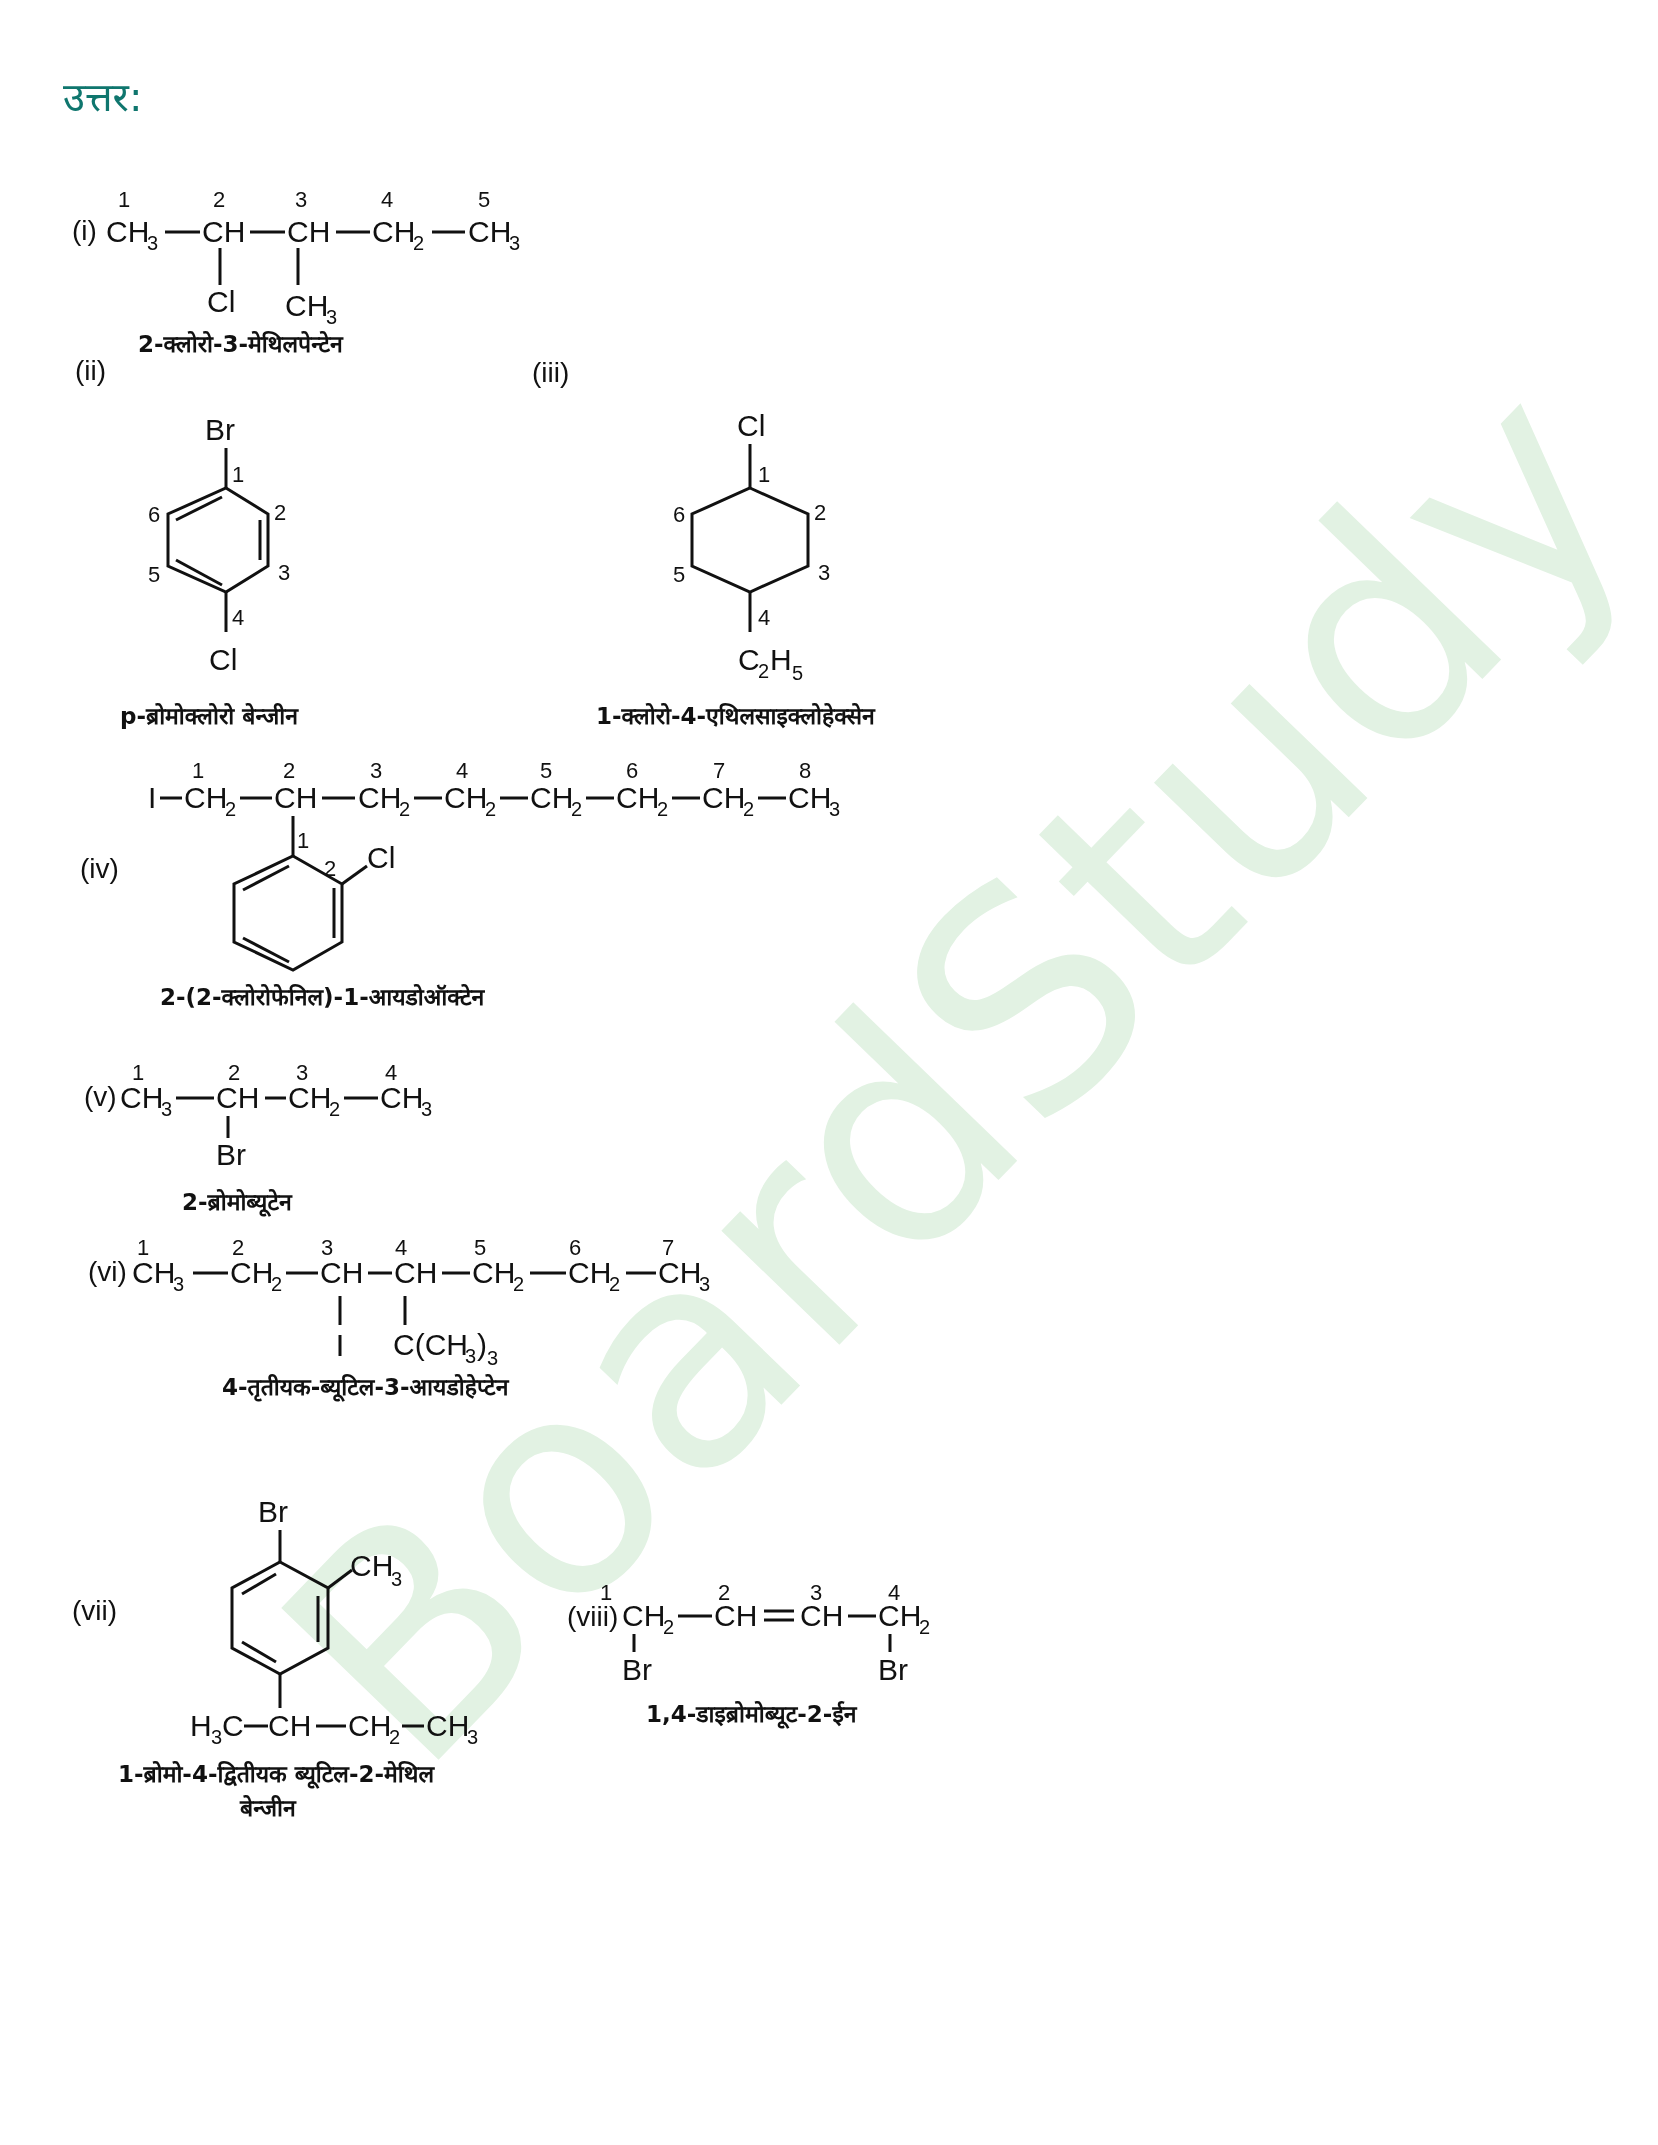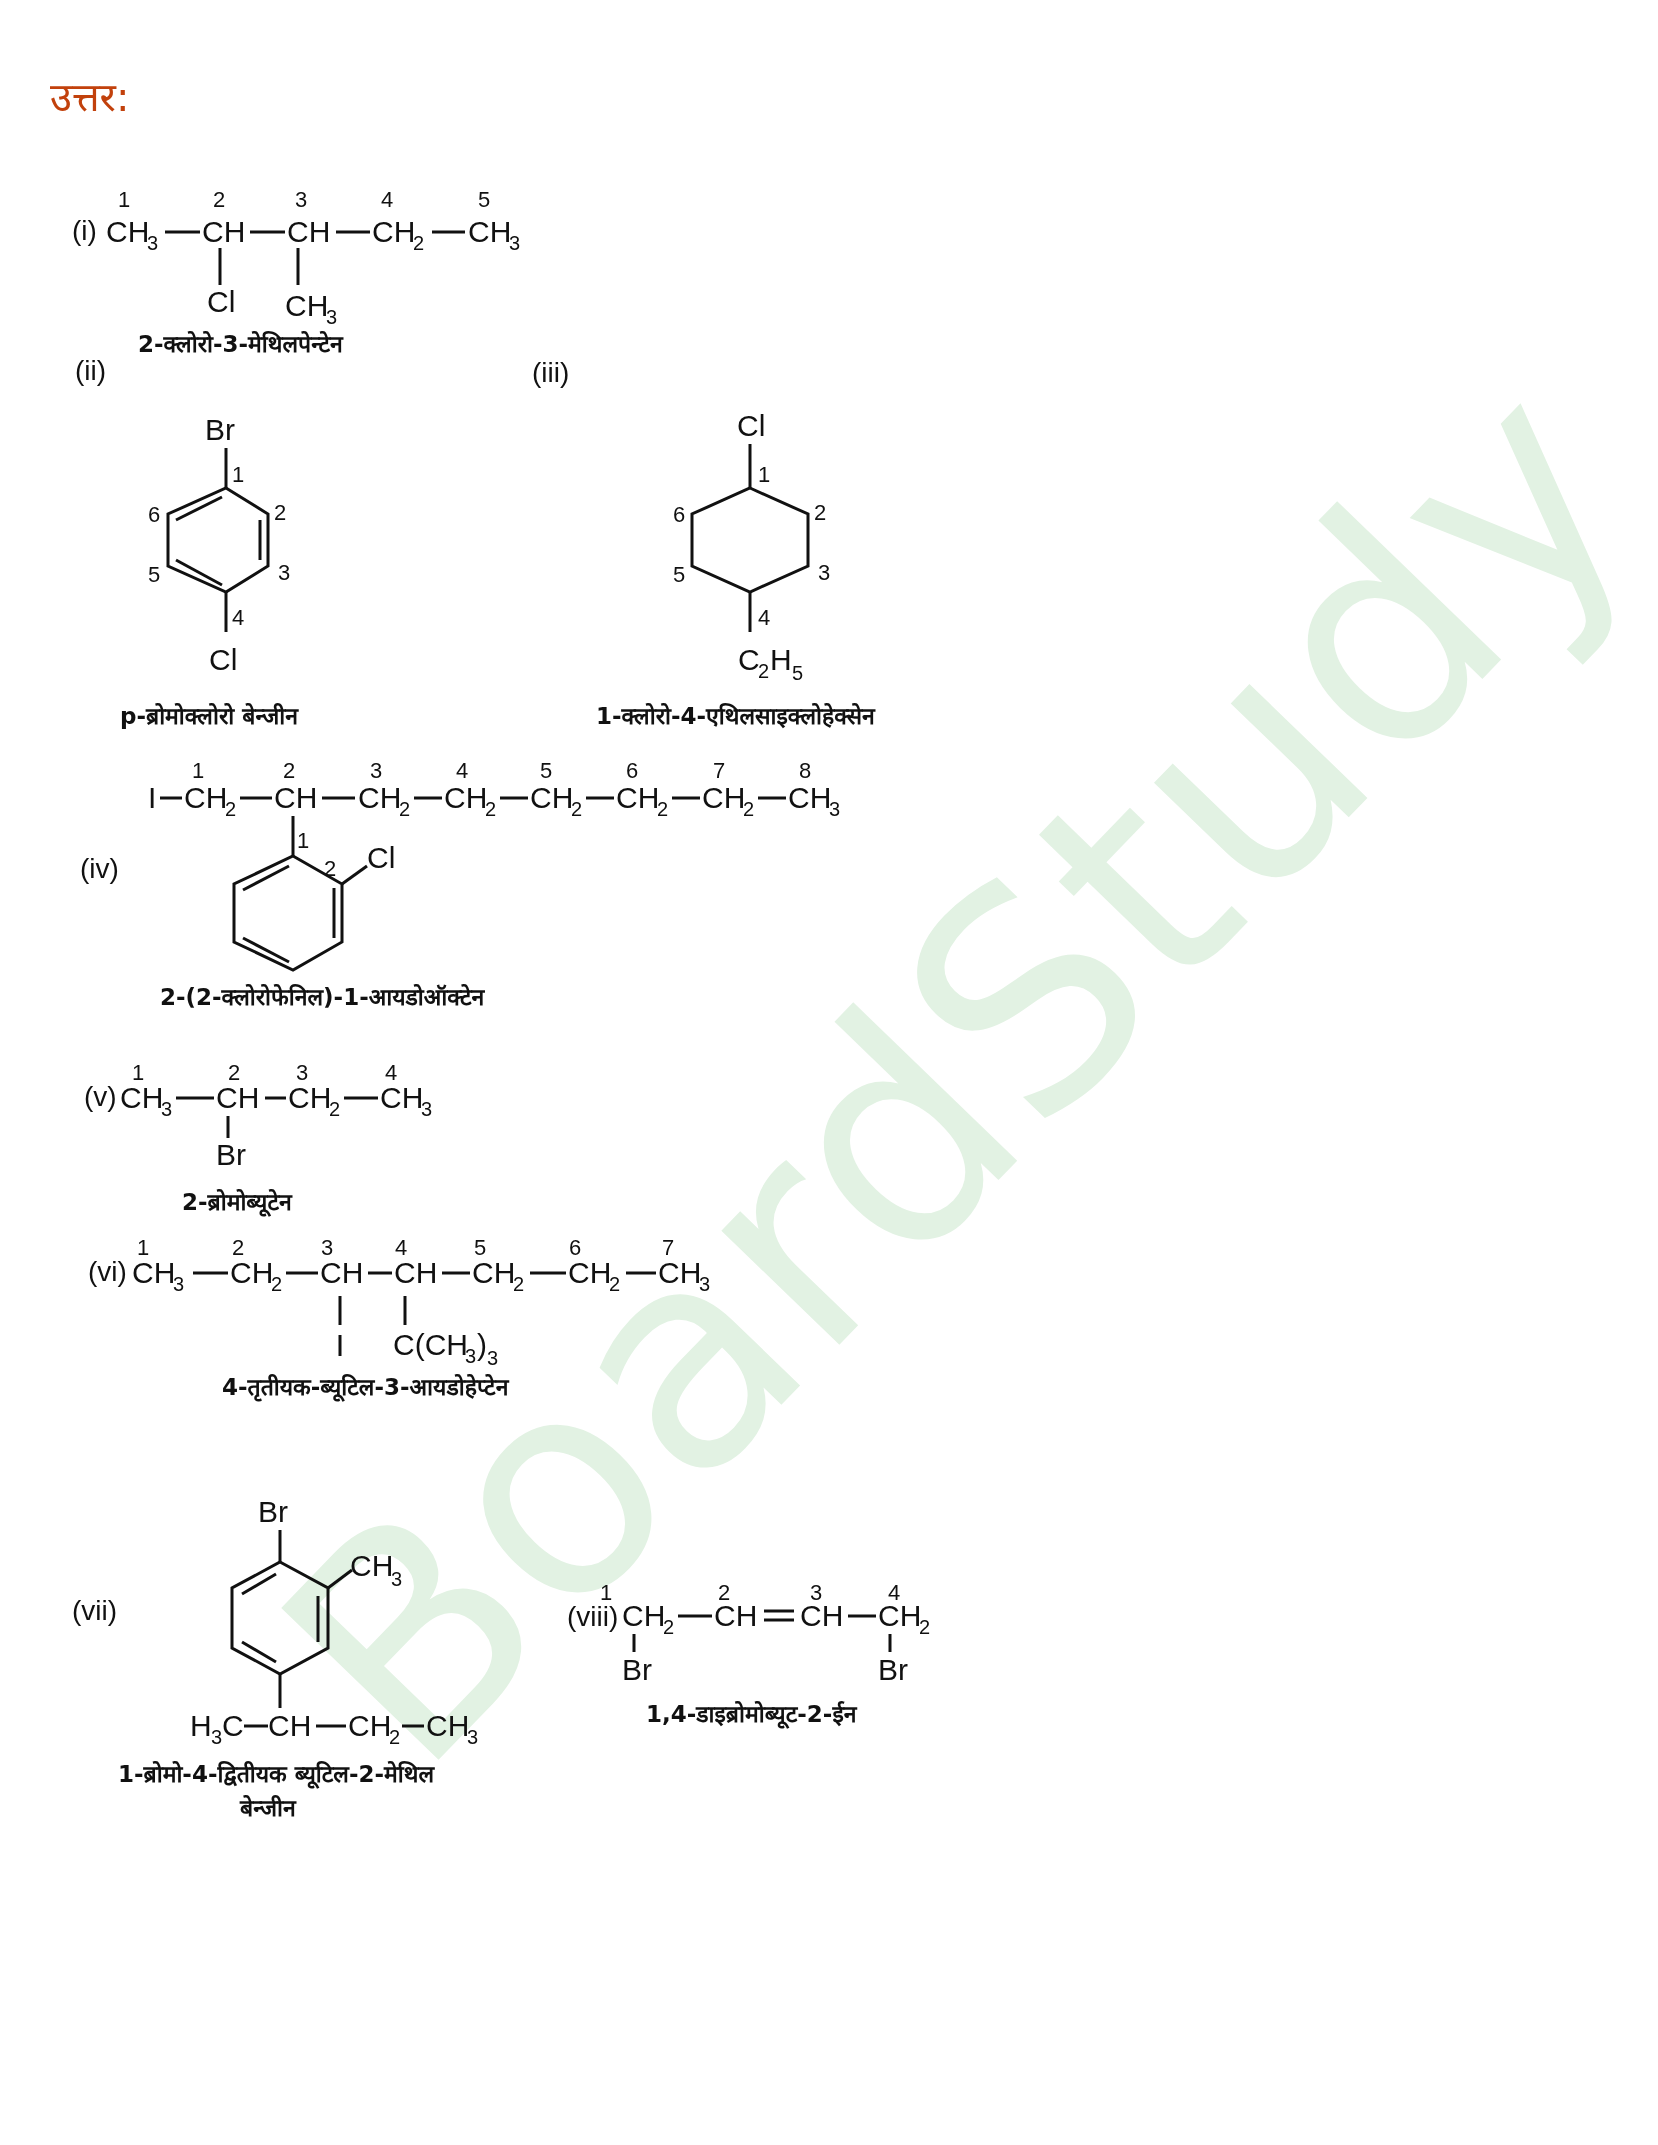--- a/index.html
+++ b/index.html
@@ -2,22 +2,22 @@
 <html><head>
 <meta charset="utf-8">
 <style>
   html, body { margin:0; padding:0; background:#ffffff; }
   body { width:1658px; height:2145px; position:relative; overflow:hidden;
          font-family:"Liberation Sans", sans-serif; color:#111; }
   .watermark { position:absolute; left:115px; top:1020px; width:1500px;
                transform:rotate(-46deg); transform-origin:center center;
                font-family:"DejaVu Sans", sans-serif; font-size:300px; color:#e2f2e3;
                white-space:nowrap; letter-spacing:2px; z-index:0; line-height:1; }
-  .heading { position:absolute; left:50px; top:68px; font-family:"DejaVu Sans", sans-serif;
-             font-size:40px; color:#c2410c; z-index:2; }
+  .heading { position:absolute; left:63px; top:68px; font-family:"DejaVu Sans", sans-serif;
+             font-size:40px; color:#0f766e; z-index:2; }
   svg.figure { position:absolute; left:0; top:0; z-index:1; }
   svg text { font-family:"Liberation Sans", sans-serif; fill:#111; }
   .lbl { font-size:28px; }
   .atom { font-size:30px; }
   .num { font-size:22px; }
   .sub { font-size:20px; }
   .name { font-family:"DejaVu Sans", sans-serif; font-size:23px; font-weight:bold; }
   line, polyline, polygon { stroke:#111; stroke-width:3; fill:none; }
 </style>
 </head>

